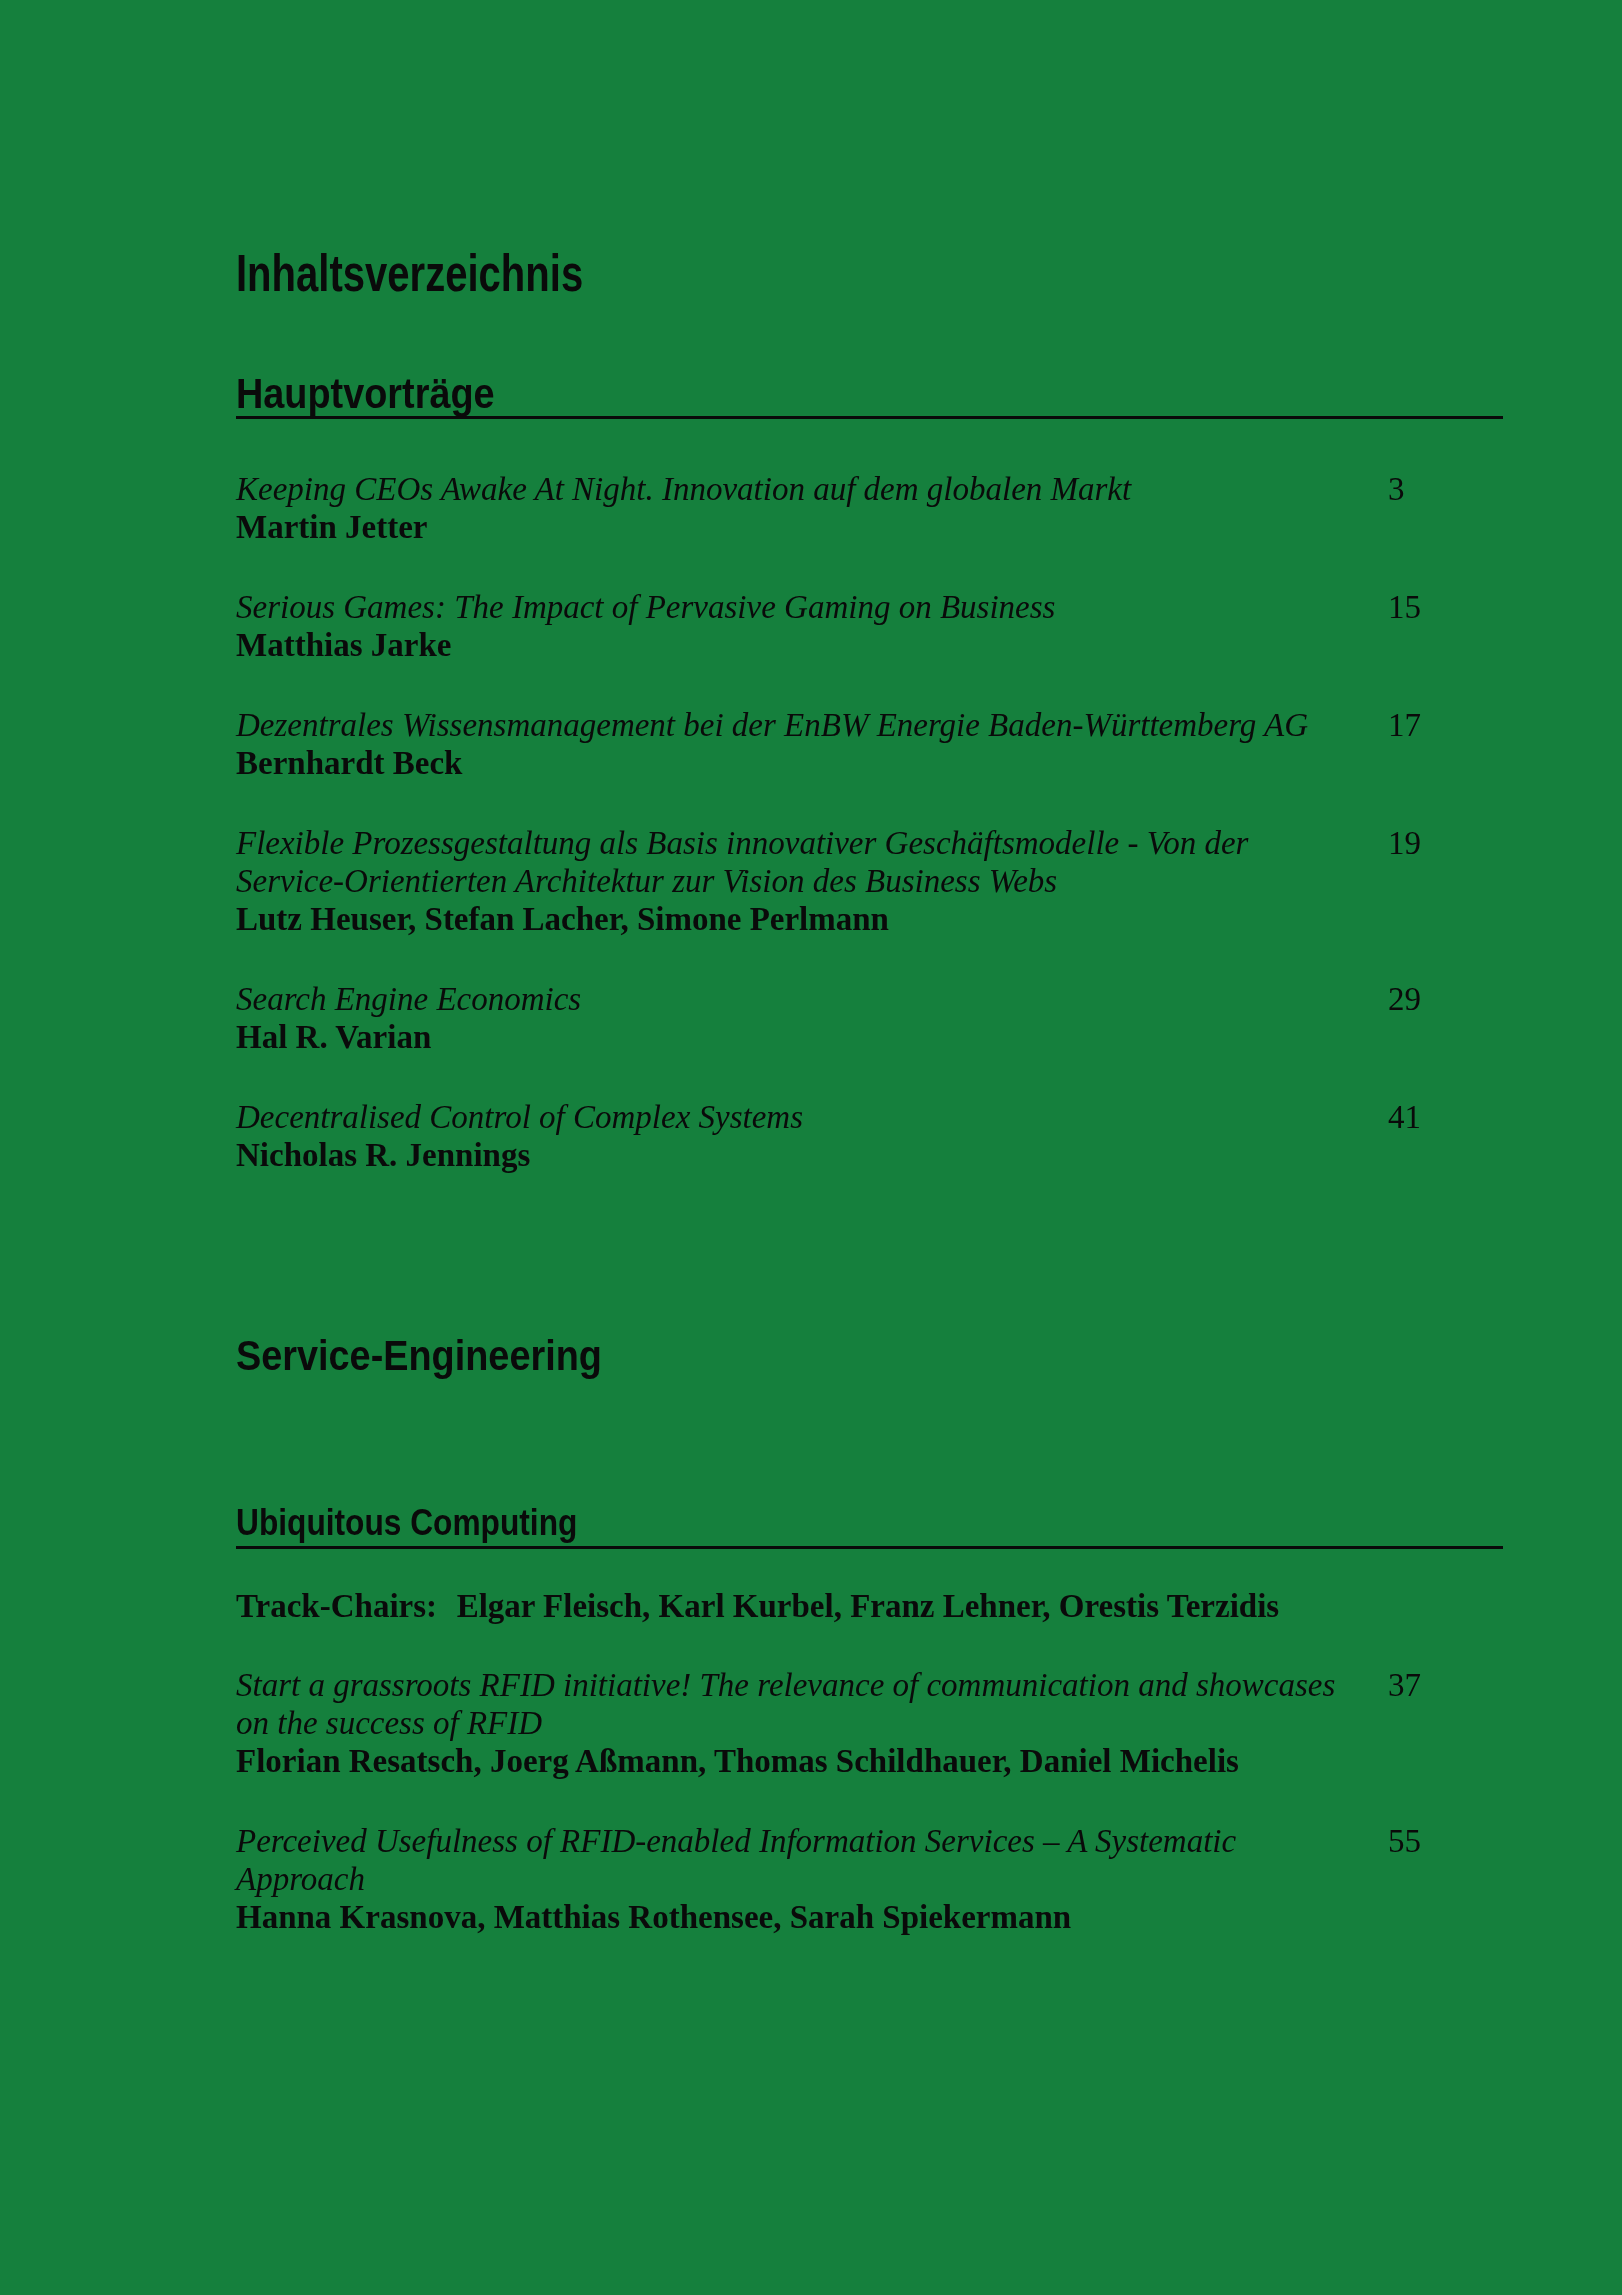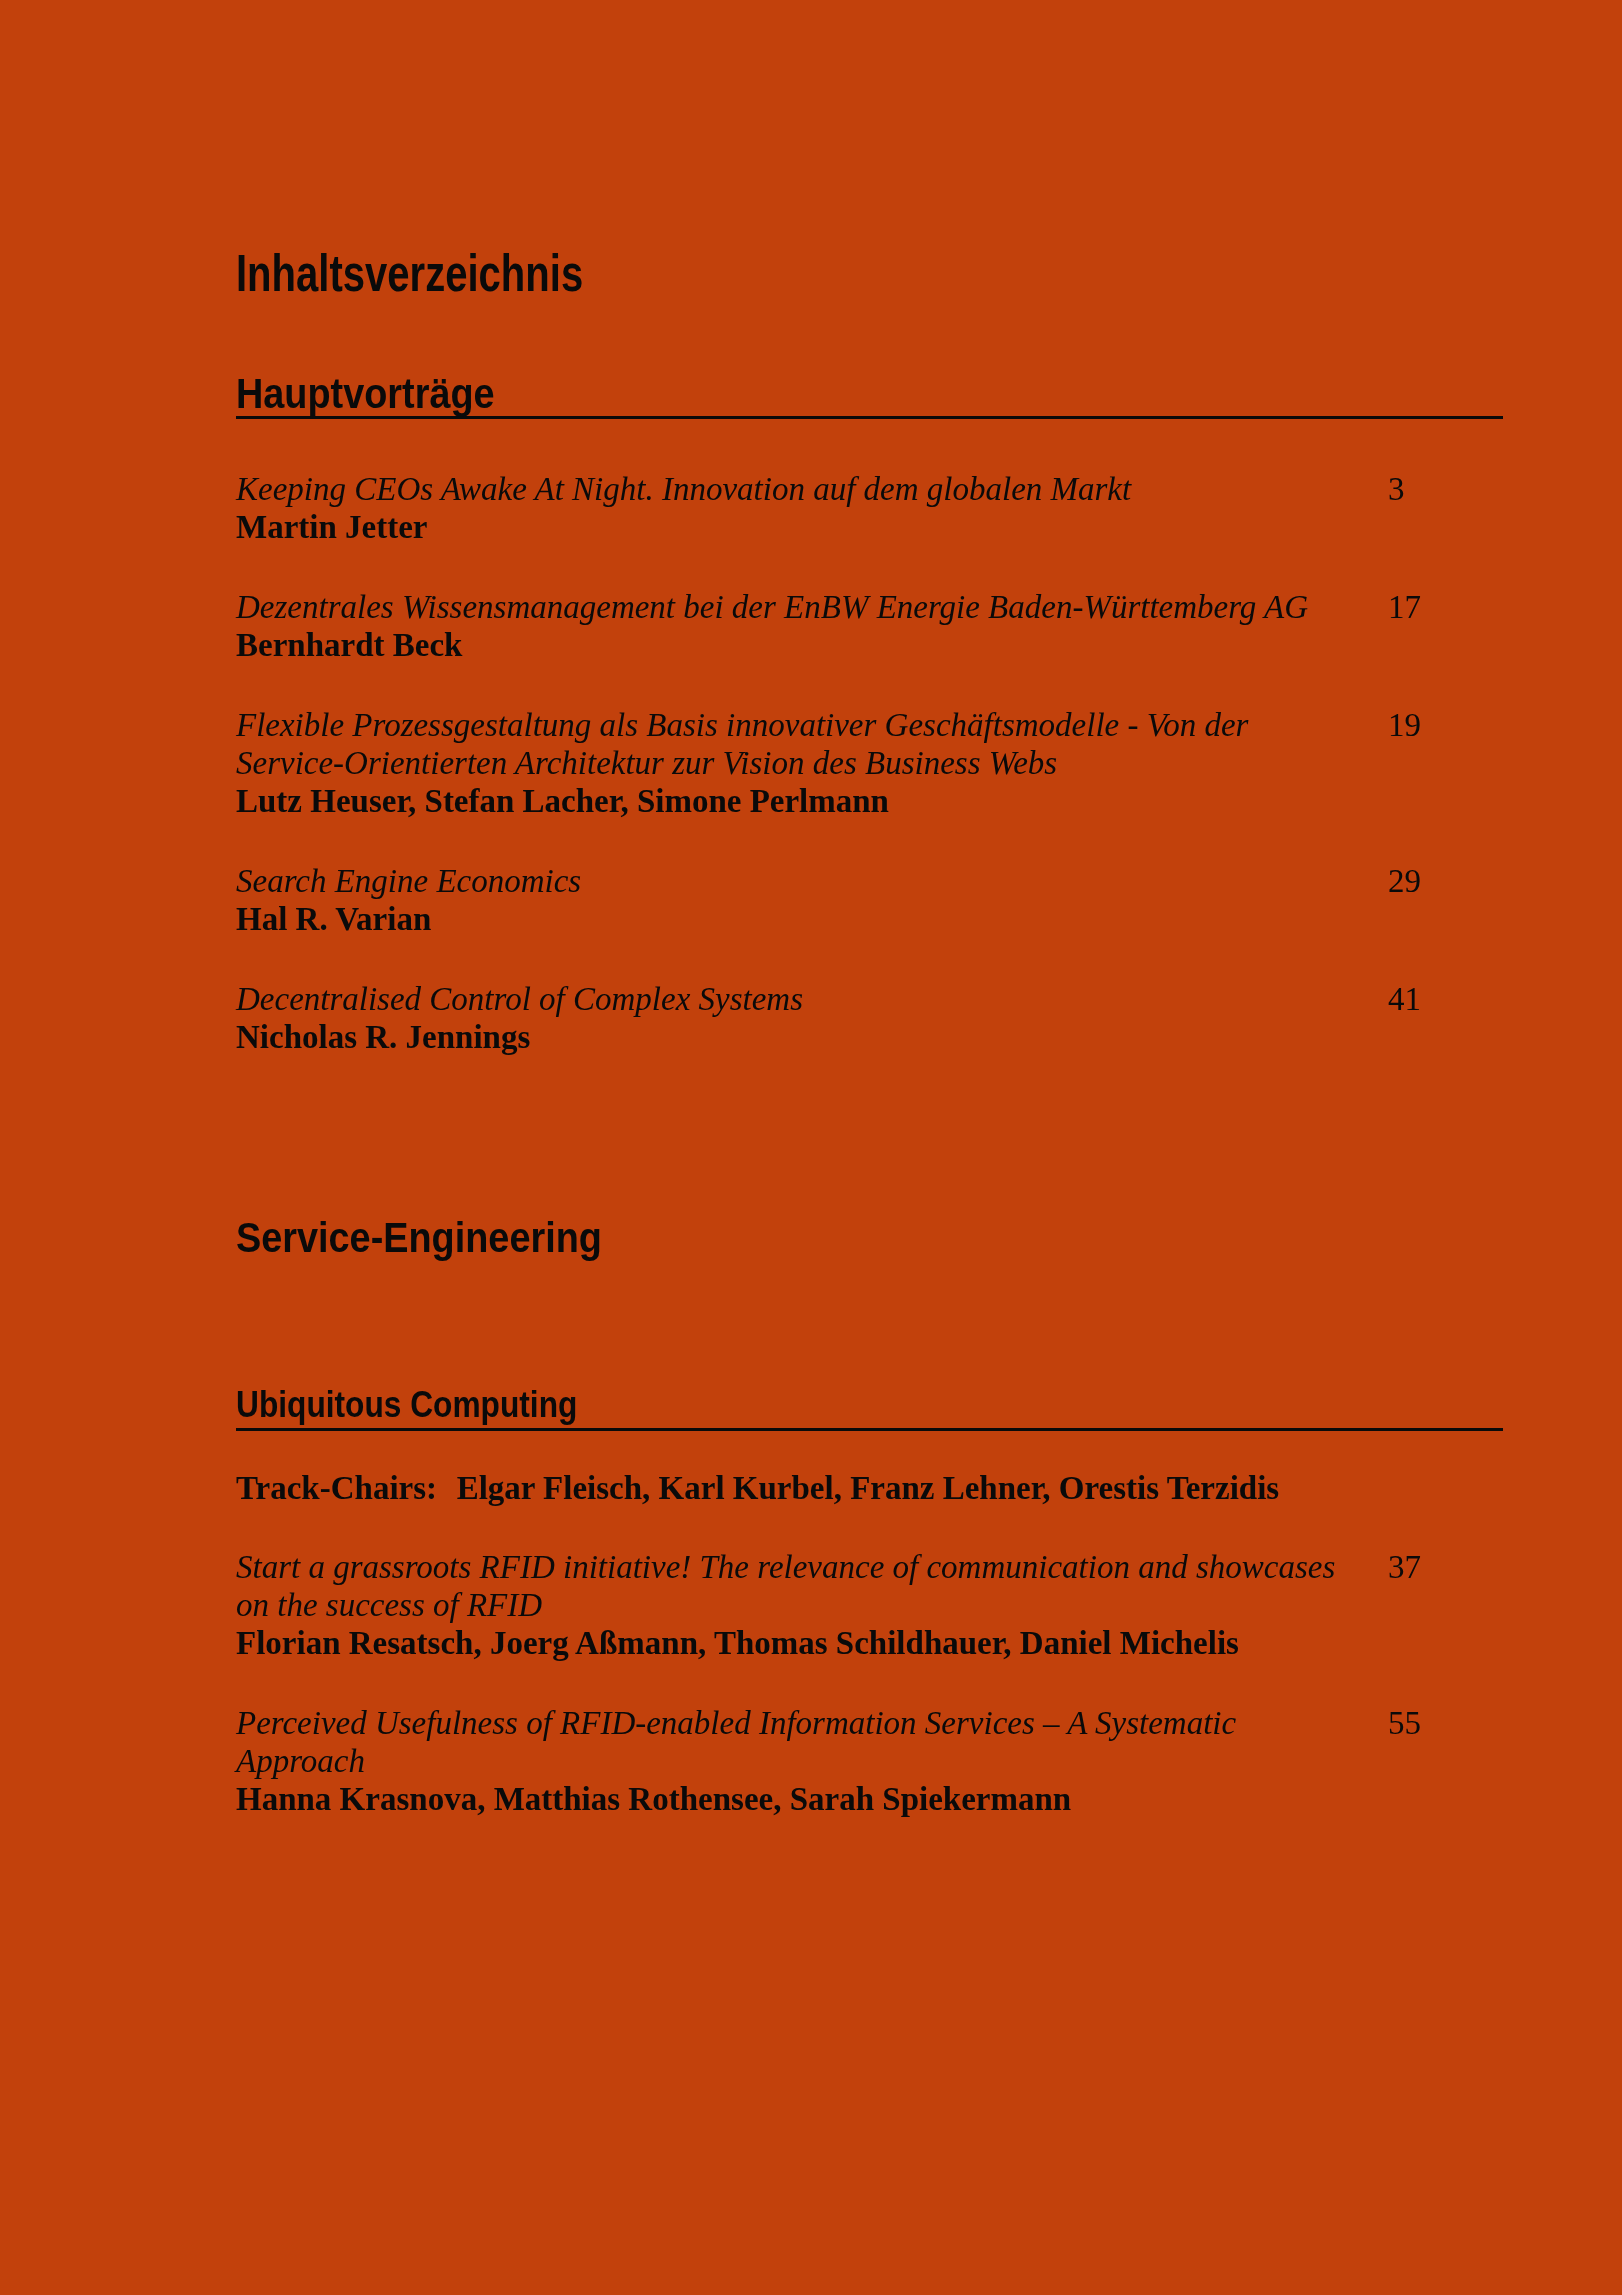--- a/index.html
+++ b/index.html
@@ -1,20 +1,20 @@
 <!DOCTYPE html>
 <html style="font-size:10.5px"><head>
 <meta charset="utf-8">
 <style>
   html, body { margin: 0; padding: 0; background: #ffffff; }
   .page {
     position: relative;
     width: 1623px;
     height: 2295px;
-    background: #c2410c;
+    background: #15803d;
     color: #0a0a0a;
     box-sizing: border-box;
     padding: 247px 120px 0 236px;
     font-family: "Liberation Serif", serif;
     overflow: hidden;
   }
   
   .h1 {
     font-family: "Liberation Sans", sans-serif;
     font-weight: bold;
@@ -77,20 +77,30 @@
       <div class="entry-main">
         <div class="entry-title">
           <span class="tl">Keeping CEOs Awake At Night. Innovation auf dem globalen Markt</span>
 
         </div>
         <div class="entry-authors">Martin Jetter</div>
       </div>
       <div class="entry-page">3</div>
     </div>
 
+    <div class="entry">
+      <div class="entry-main">
+        <div class="entry-title">
+          <span class="tl">Serious Games: The Impact of Pervasive Gaming on Business</span>
+
+        </div>
+        <div class="entry-authors">Matthias Jarke</div>
+      </div>
+      <div class="entry-page">15</div>
+    </div>
 
     <div class="entry">
       <div class="entry-main">
         <div class="entry-title">
           <span class="tl">Dezentrales Wissensmanagement bei der EnBW Energie Baden-Württemberg AG</span>
 
         </div>
         <div class="entry-authors">Bernhardt Beck</div>
       </div>
       <div class="entry-page">17</div>

